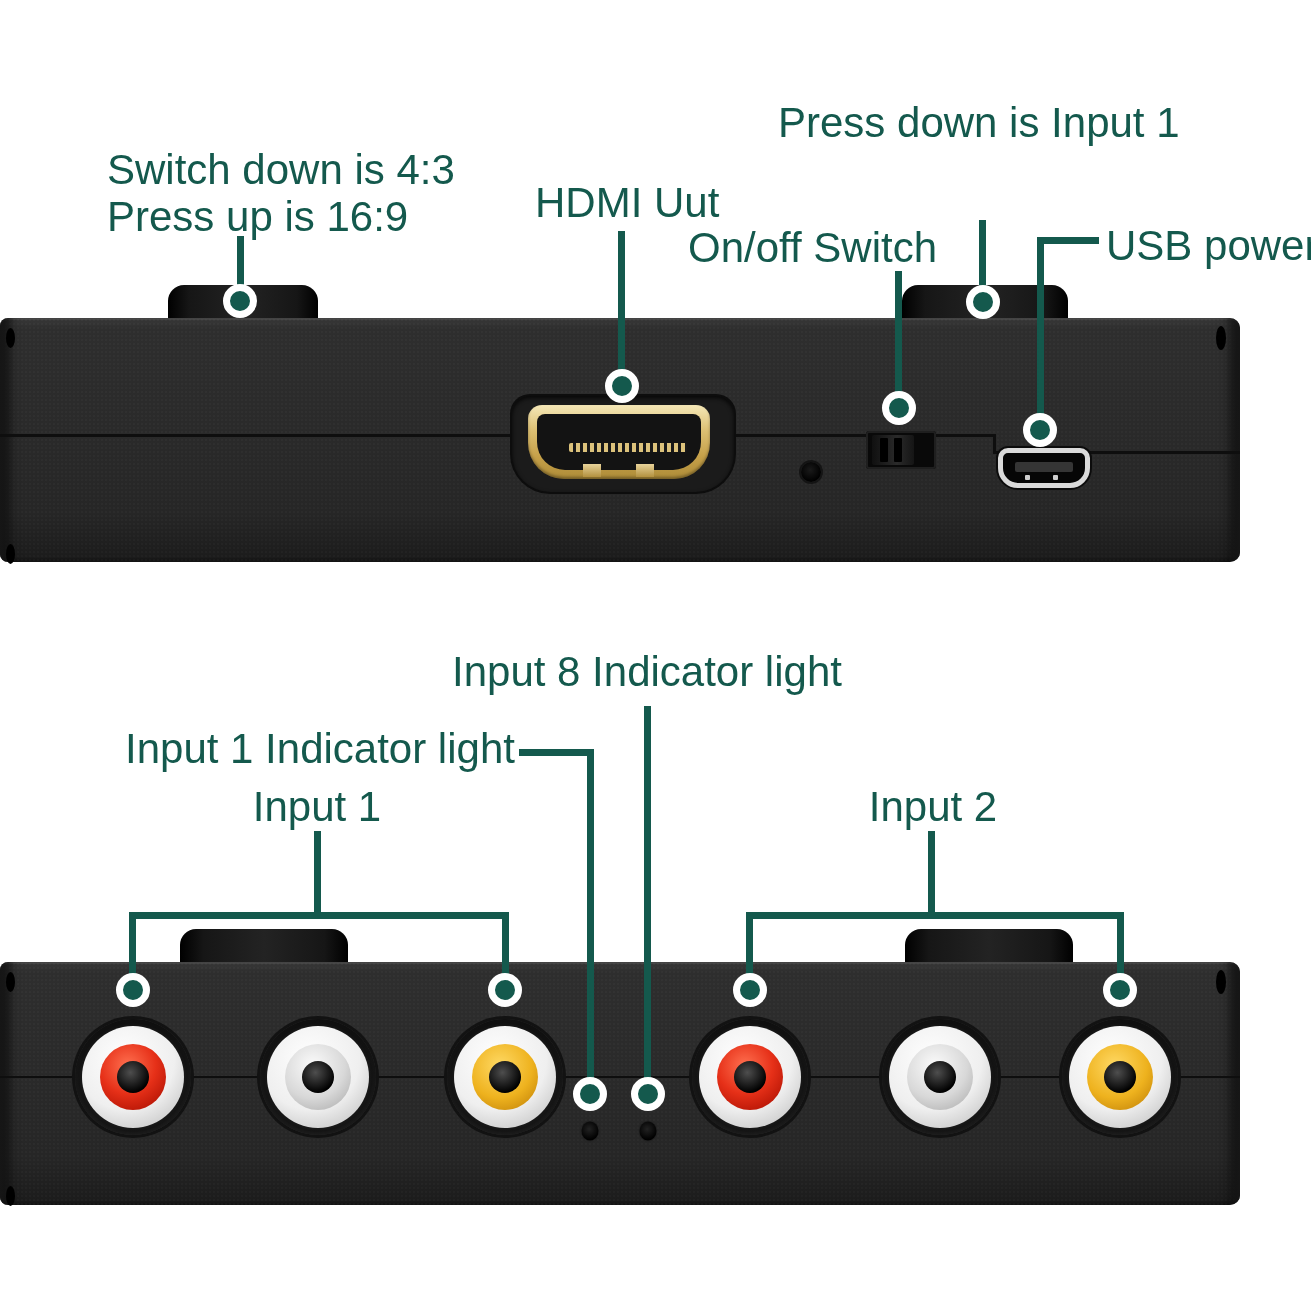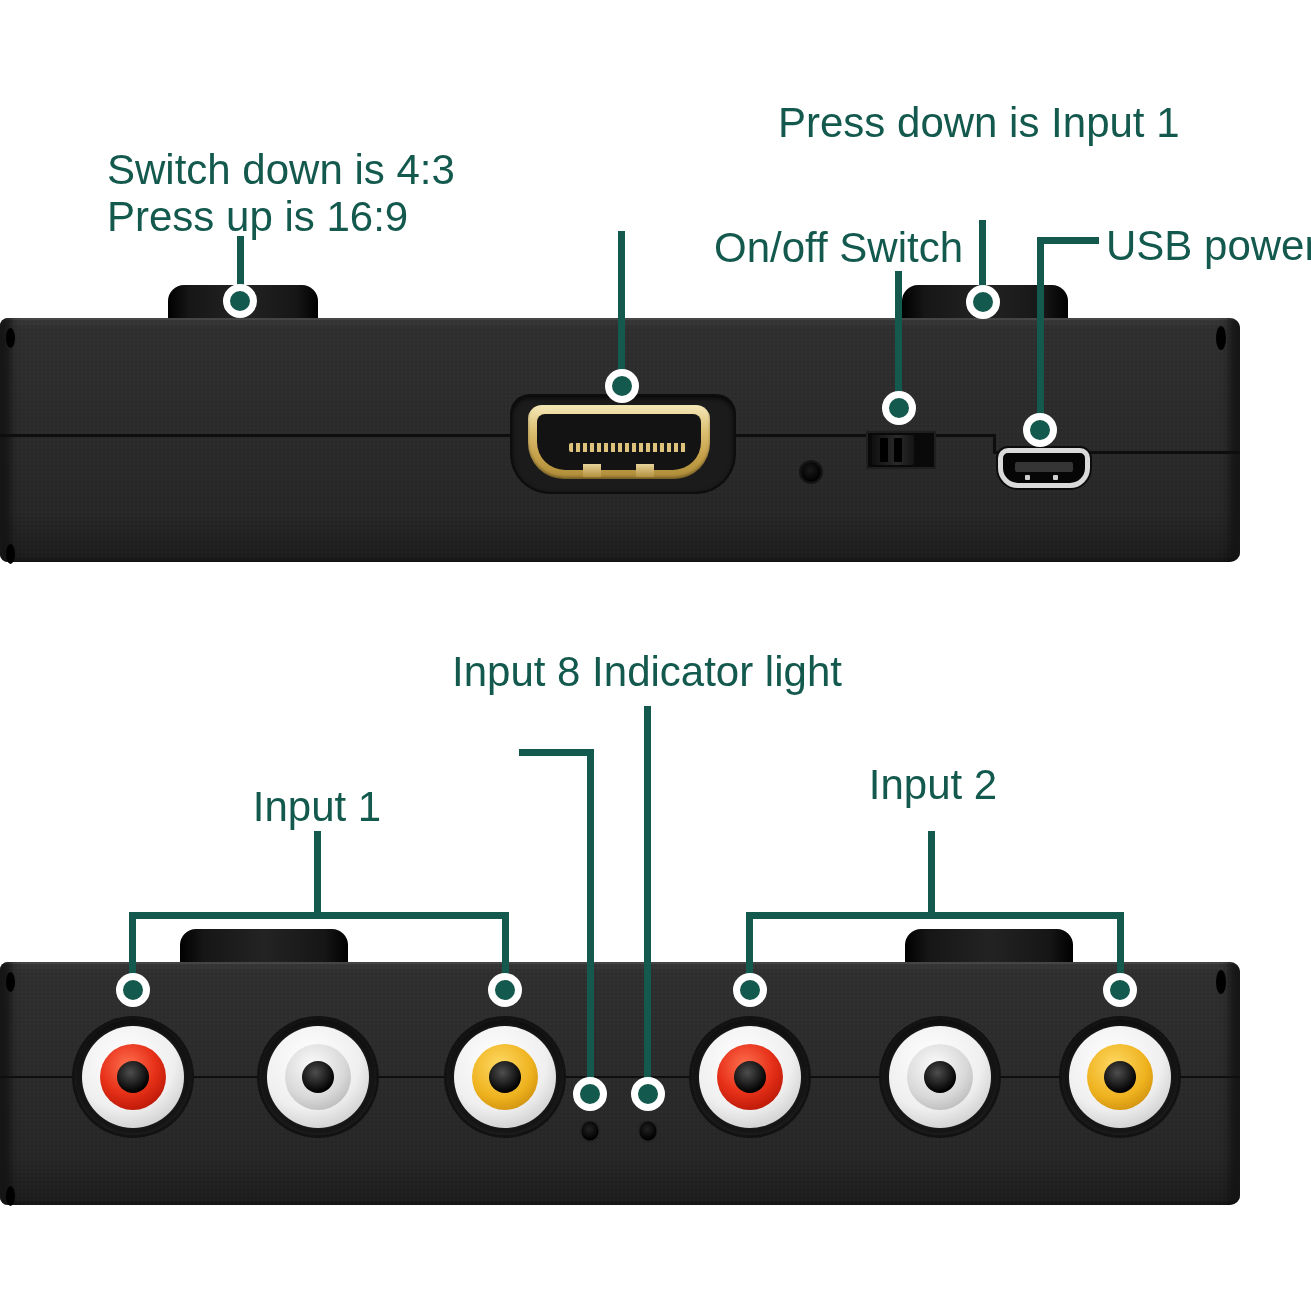--- a/index.html
+++ b/index.html
@@ -111,24 +111,25 @@
 </style>
 </head>
 <body>
 
 <div class="canvas">
 
   <div class="lbl" style="left:107px;top:146px">
     <div>Switch down is 4:3</div>
     <div>Press up is 16:9</div>
   </div>
+  <div class="lbl" style="left:535px;top:179px">HDMI Uut</div>
   <div class="lbl" style="left:778px;top:99px">
     <div>Press down is Input 1</div>
   </div>
-  <div class="lbl" style="left:714px;top:224px">On/off Switch</div>
+  <div class="lbl" style="left:688px;top:224px">On/off Switch</div>
   <div class="lbl" style="left:1106px;top:222px">USB power</div>
 
   <div class="cl" style="left:237px;top:236px;width:7px;height:68px"></div>
   <div class="cl" style="left:618px;top:231px;width:7px;height:158px"></div>
   <div class="cl" style="left:895px;top:271px;width:7px;height:140px"></div>
   <div class="cl" style="left:979px;top:220px;width:7px;height:85px"></div>
   <div class="cl" style="left:1037px;top:237px;width:62px;height:7px"></div>
   <div class="cl" style="left:1037px;top:237px;width:7px;height:196px"></div>
 
   <div class="bump" style="left:168px;top:285px;width:150px"></div>
@@ -167,22 +168,23 @@
     <div class="usb-pin" style="left:50px"></div>
   </div>
 
   <div class="dot" style="left:240px;top:301px"></div>
   <div class="dot" style="left:622px;top:386px"></div>
   <div class="dot" style="left:899px;top:408px"></div>
   <div class="dot" style="left:983px;top:302px"></div>
   <div class="dot" style="left:1040px;top:430px"></div>
 
   <div class="lbl" style="left:452px;top:648px">Input 8 Indicator light</div>
+  <div class="lbl" style="left:125px;top:725px">Input 1 Indicator light</div>
   <div class="lbl center" style="left:317px;top:783px">Input 1</div>
-  <div class="lbl center" style="left:933px;top:761px">Input 2</div>
+  <div class="lbl center" style="left:933px;top:783px">Input 2</div>
 
   <div class="cl" style="left:644px;top:706px;width:7px;height:390px"></div>
   <div class="cl" style="left:519px;top:749px;width:75px;height:7px"></div>
   <div class="cl" style="left:587px;top:749px;width:7px;height:347px"></div>
 
   <div class="cl" style="left:314px;top:831px;width:7px;height:84px"></div>
   <div class="cl" style="left:130px;top:912px;width:379px;height:7px"></div>
   <div class="cl" style="left:129px;top:912px;width:7px;height:80px"></div>
   <div class="cl" style="left:502px;top:912px;width:7px;height:80px"></div>
 

